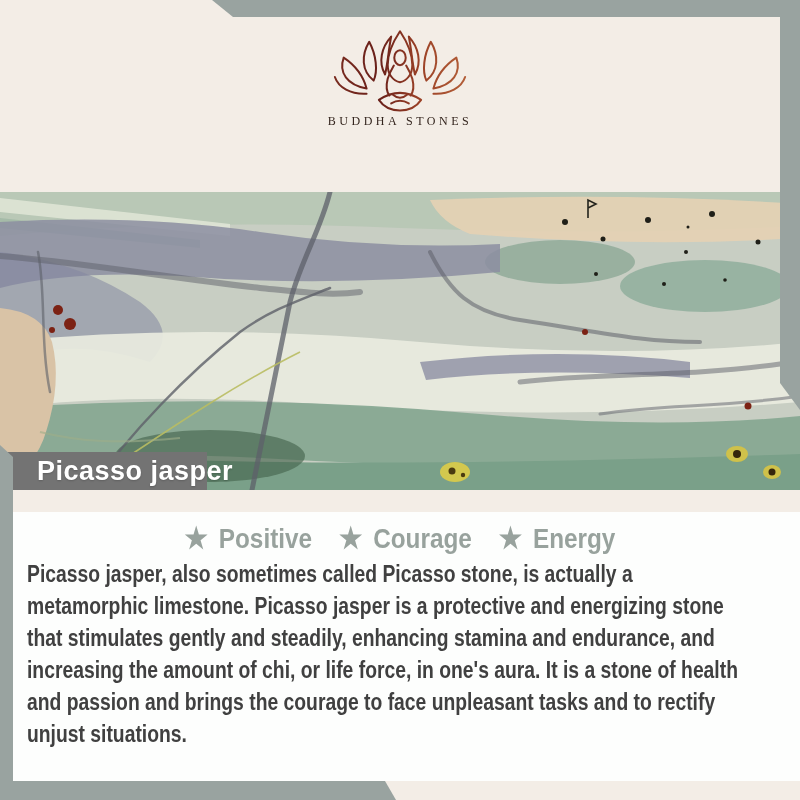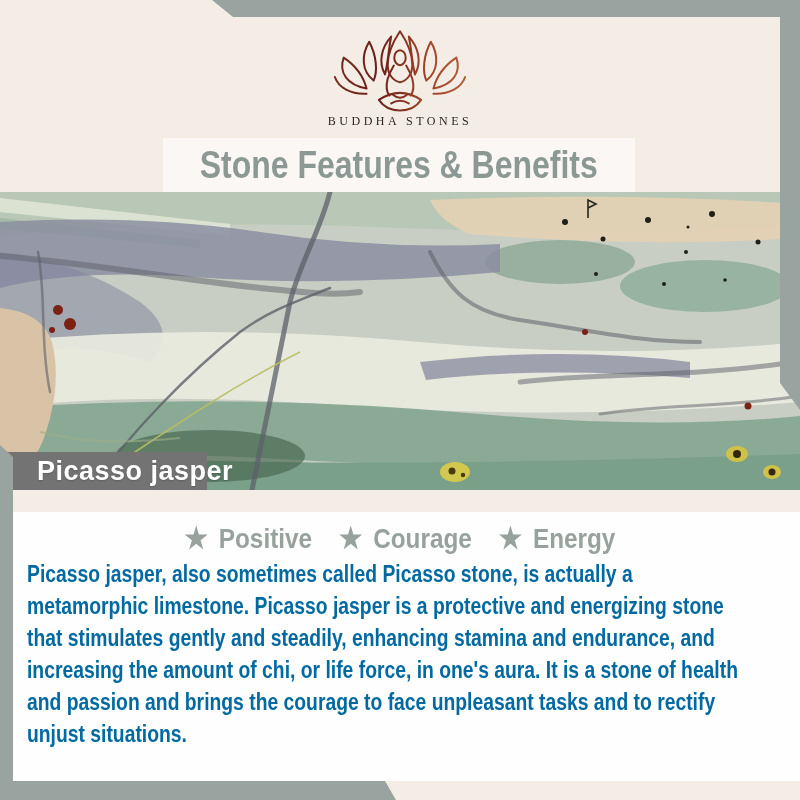--- a/index.html
+++ b/index.html
@@ -44,21 +44,21 @@
   
   .panel{position:absolute;left:0;top:512px;width:800px;height:269px;background:#fdfefd;}
 
   .features{position:absolute;left:0;top:6px;width:800px;height:42px;
     display:flex;align-items:center;justify-content:center;column-gap:30px;
     color:#98a29d;font-weight:bold;font-size:27px;white-space:nowrap;
     transform:scaleX(0.9);transform-origin:center center;}
   .feature{display:flex;align-items:center;column-gap:12px;}
   .feature .star{font-size:29px;line-height:1;position:relative;top:-1px;}
 
-  .desc{position:absolute;left:27px;top:46px;width:770px;color:#0369a1;}
+  .desc{position:absolute;left:27px;top:46px;width:770px;color:#404040;}
   .desc .line{font-size:23px;font-weight:bold;line-height:32px;white-space:nowrap;
     transform:scaleX(0.84);transform-origin:left center;}
 </style>
 </head>
 <body>
 
 <div class="canvas">
 
   <div class="ribbon ribbon-top"></div>
   <div class="ribbon ribbon-right"></div>
@@ -93,23 +93,20 @@
       <ellipse cx="80" cy="36" rx="6.5" ry="8.5"></ellipse>
       <path d="M73,45 C70,50 68,54 66,60 C64,68 64,74 68,79"></path>
       <path d="M87,45 C90,50 92,54 94,60 C96,68 96,74 92,79"></path>
       <path d="M72,78 Q80,85 88,78"></path>
       <path d="M56,84 Q80,68 104,84 Q96,96 80,96 Q64,96 56,84 Z"></path>
       <path d="M70,88 Q80,82 90,88"></path>
     </g>
   </svg>
   <div class="brand">BUDDHA STONES</div>
 
-  <div class="banner">
-    <div class="banner-text">Stone Features &amp; Benefits</div>
-  </div>
 
   <div class="photo">
     <svg viewBox="0 0 800 298" preserveAspectRatio="none" aria-hidden="true">
       <rect width="800" height="298" fill="#c8cec3"></rect>
 
       <path d="M0,0 H800 V34 Q600,44 400,36 Q180,26 0,44 Z" fill="#b9c8b6"></path>
       <path d="M0,6 L230,32 L230,44 L0,20 Z" fill="#e3e8da" opacity="0.8"></path>
       <path d="M0,26 L200,48 L200,56 L0,36 Z" fill="#9db5a2" opacity="0.7"></path>
 
       <path d="M430,8 Q620,0 800,12 V46 Q640,56 470,42 Q440,30 430,8 Z" fill="#e6d2b4" opacity="0.9"></path>

